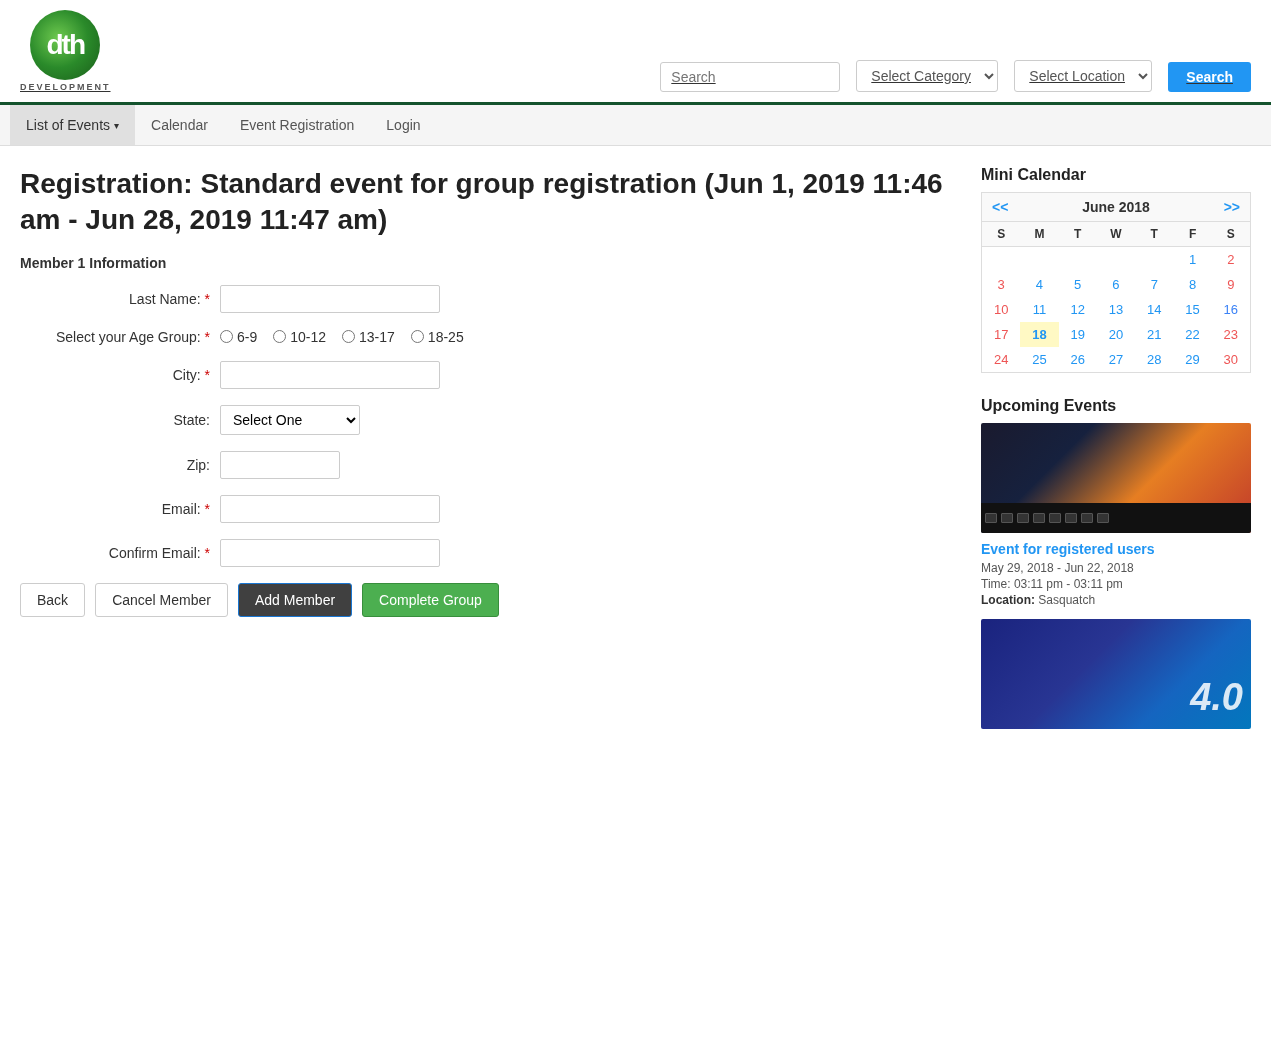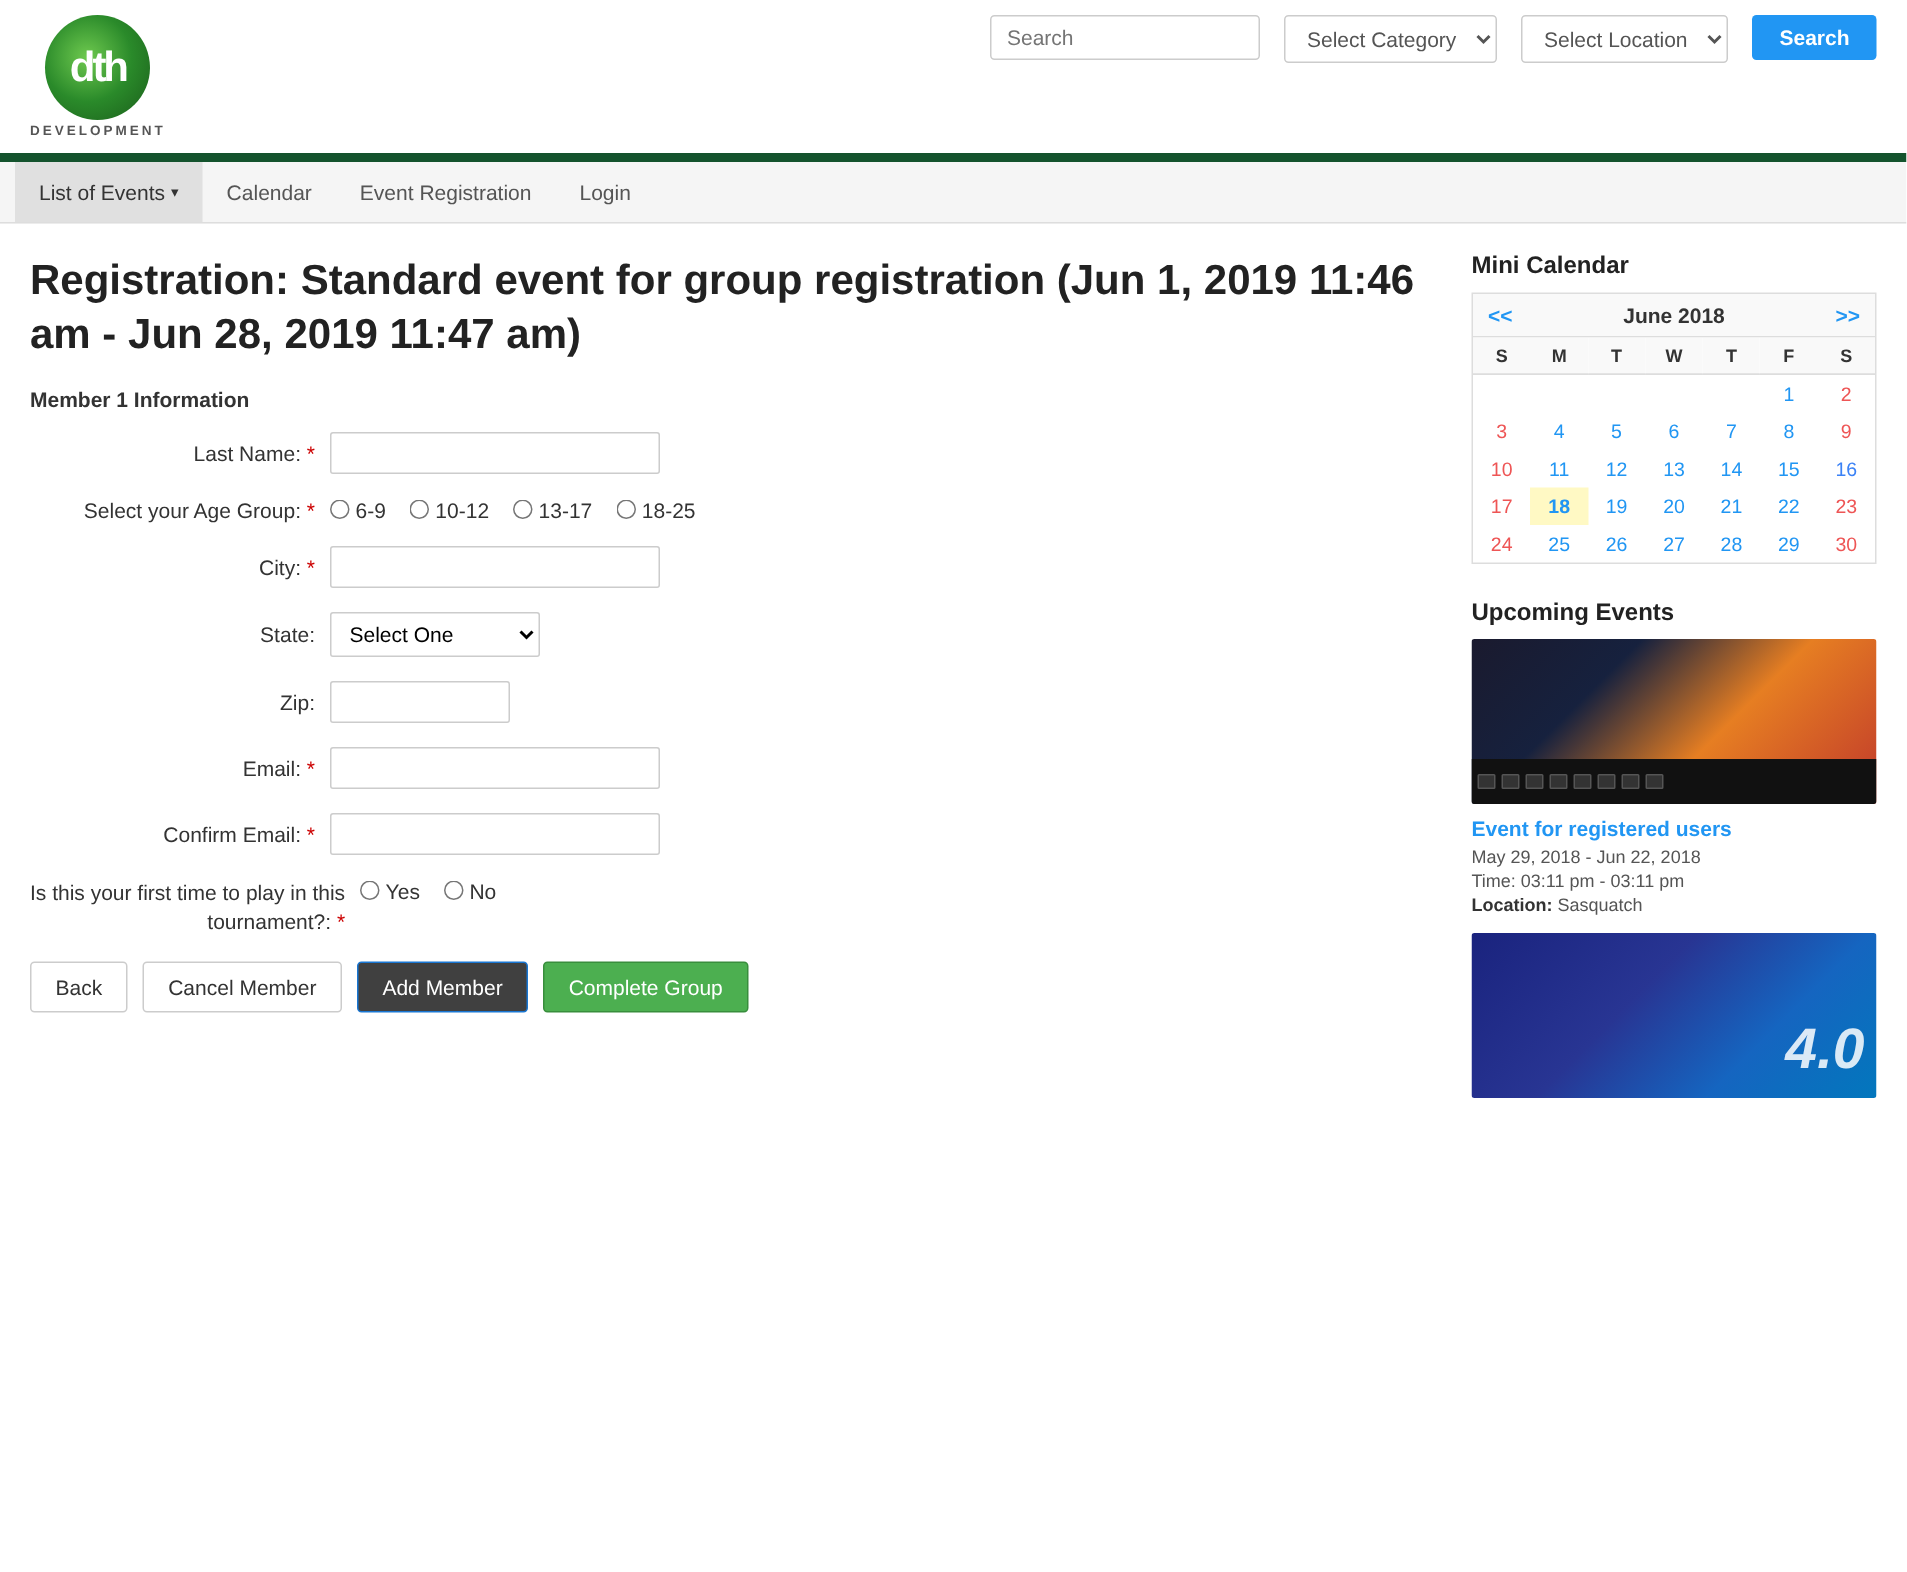--- a/index.html
+++ b/index.html
@@ -1,25 +1,26 @@
 <!DOCTYPE html>
 <html><head>
   <meta charset="utf-8">
   <style>
     * { box-sizing: border-box; margin: 0; padding: 0; }
     body { font-family: Arial, sans-serif; font-size: 14px; color: #333; background: #fff; }
 
     
     .header {
       display: flex;
-      align-items: flex-start;
+      align-items: flex-end;
       padding: 10px 20px;
       background: #fff;
-      border-bottom: 6px solid #14532d;
+      border-bottom: 3px solid #14532d;
       gap: 16px;
+      text-decoration: underline;
     }
     .logo-area { display: flex; align-items: center; margin-right: auto; }
     .logo-circle {
       width: 70px; height: 70px;
       background: radial-gradient(circle at 40% 40%, #6ec94f, #2a8a2a, #1a5c1a);
       border-radius: 50%;
       position: relative;
       display: flex; align-items: center; justify-content: center;
     }
     .logo-text-overlay {
@@ -410,35 +411,20 @@
       <input type="email" class="form-input" style="">
     </div>
 
     <div class="form-row">
       <label class="form-label">
         <span>Confirm Email:</span> <span class="required">*</span>
       </label>
       <input type="email" class="form-input" style="">
     </div>
 
-    <div class="form-row" style="align-items: flex-start;">
-      <label class="form-label" style="text-align:right; line-height:1.4;">
-        Is this your first time to play in this<br>tournament?: <span class="required">*</span>
-      </label>
-      <div class="radio-group">
-        <label class="radio-option">
-          <input type="radio" name="tournament" value="Yes" style="">
-          <span>Yes</span>
-        </label>
-        <label class="radio-option">
-          <input type="radio" name="tournament" value="No" style="">
-          <span>No</span>
-        </label>
-      </div>
-    </div>
 
 
     <div class="button-row">
       <button class="btn btn-back">Back</button>
       <button class="btn btn-cancel">Cancel Member</button>
       <button class="btn btn-add">Add Member</button>
       <button class="btn btn-complete">Complete Group</button>
     </div>
   </div>
 

